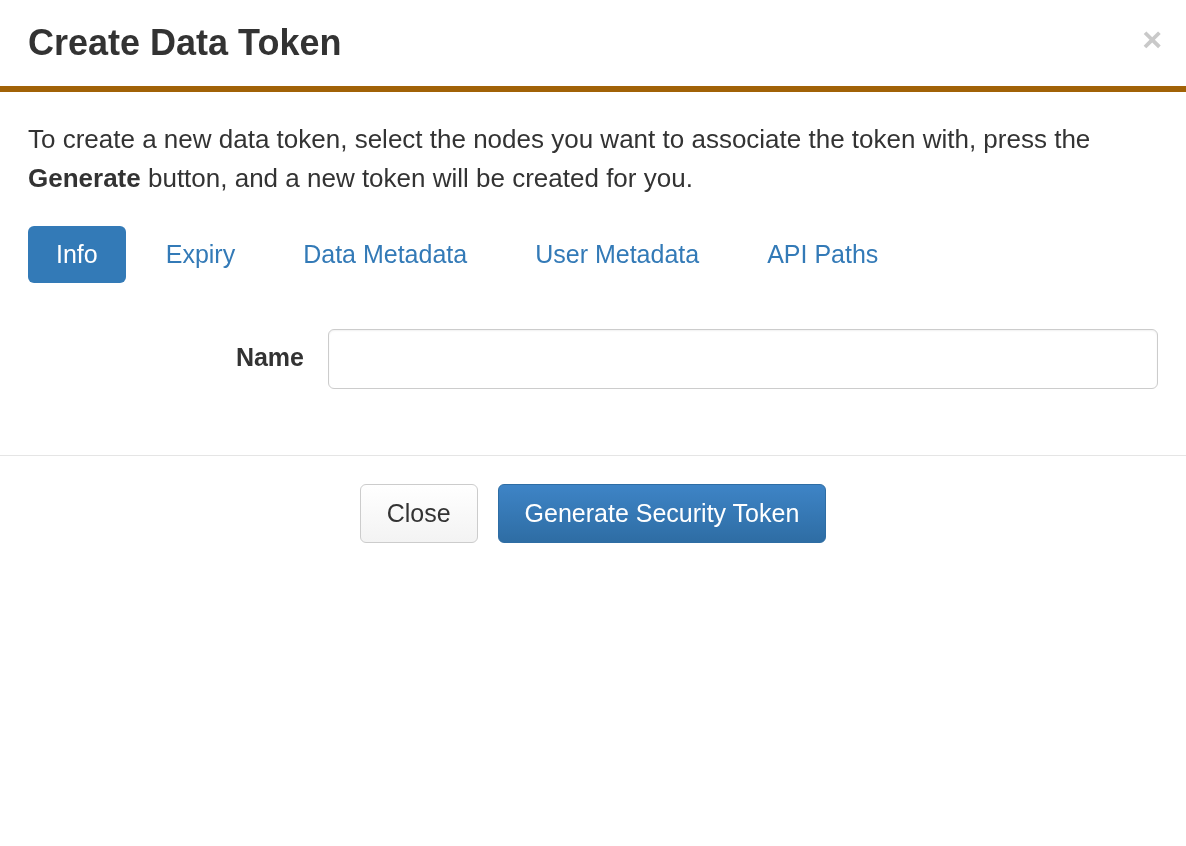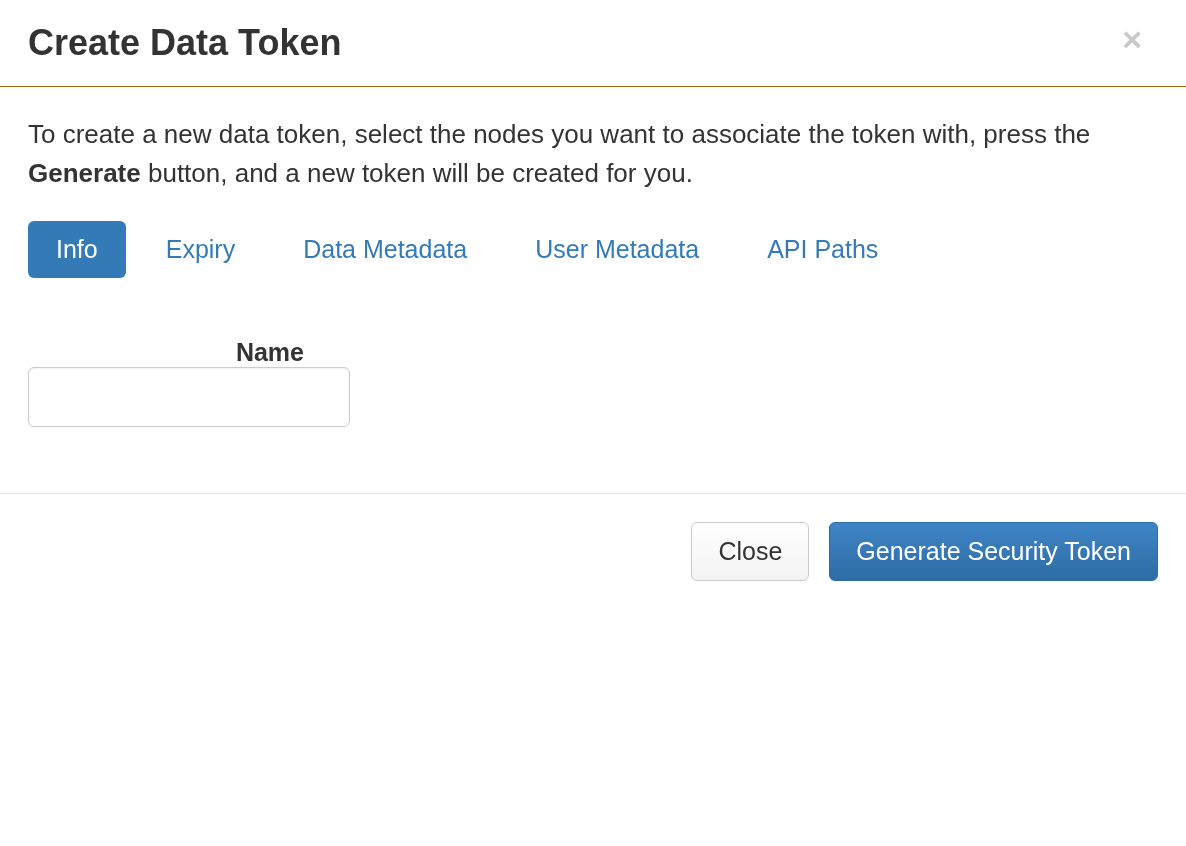--- a/index.html
+++ b/index.html
@@ -11,22 +11,22 @@
     width: 1186px;
     height: 846px;
   }
   .modal {
     width: 1186px;
   }
   .modal-header {
     display: flex;
     align-items: flex-start;
     justify-content: space-between;
-    padding: 22px 40px 22px 28px;
-    border-bottom: 1px solid #a16207;
+    padding: 22px 20px 22px 28px;
+    border-bottom: 6px solid #a16207;
   }
   .modal-title {
     font-size: 36px;
     font-weight: 600;
     margin: 0;
     color: #333;
   }
   .close-x {
     font-size: 34px;
     line-height: 1;
@@ -63,21 +63,20 @@
     margin-bottom: 10px;
   }
   .tab.active {
     background: #337ab7;
     color: #fff;
   }
   .form-row {
     display: flex;
     align-items: flex-start;
     margin-bottom: 26px;
-    flex-direction: column;
   }
   .form-label {
     width: 300px;
     text-align: right;
     font-size: 25px;
     font-weight: 700;
     color: #333;
     padding-right: 24px;
     padding-top: 14px;
   }
@@ -97,21 +96,21 @@
   .text-input { height: 60px; }
   .textarea-input {
     height: 130px;
     resize: both;
     font-family: inherit;
   }
   .modal-footer {
     border-top: 1px solid #e5e5e5;
     padding: 28px;
     display: flex;
-    justify-content: flex-end;
+    justify-content: center;
     gap: 20px;
   }
   .btn {
     font-size: 25px;
     padding: 14px 26px;
     border-radius: 6px;
     cursor: pointer;
     border: 1px solid transparent;
   }
   .btn-default {

